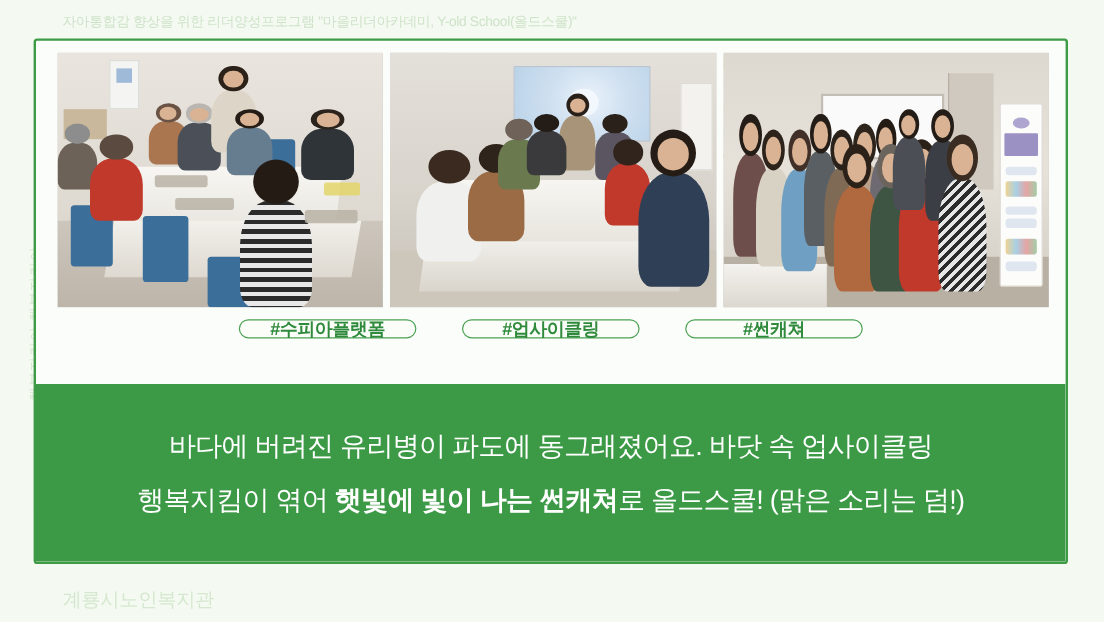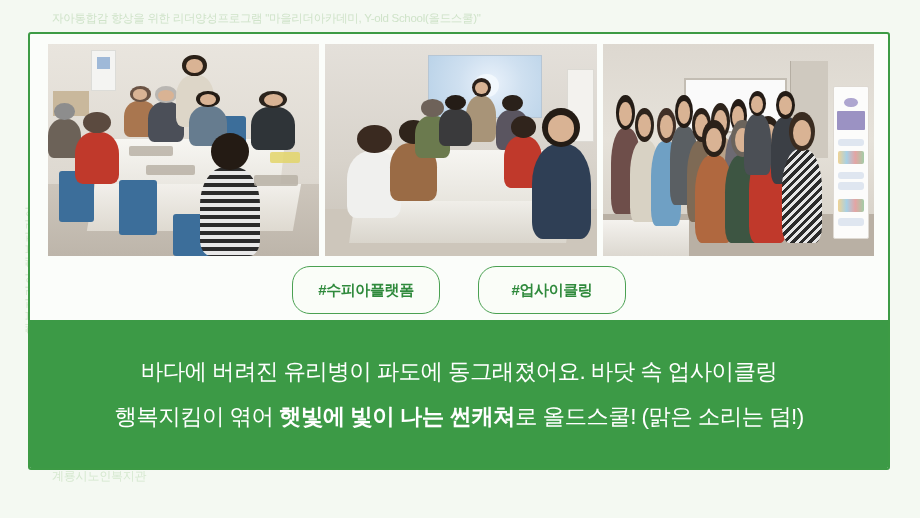--- a/index.html
+++ b/index.html
@@ -130,21 +130,21 @@
   
   .tags {
     position: absolute;
     left: 0; right: 0; top: 232px;
     display: flex;
     justify-content: center;
     gap: 38px;
   }
   .tag {
     min-width: 148px;
-    height: 48px;
+    height: 16px;
     padding: 0 20px;
     border: 1.6px solid #4aa152;
     border-radius: 18px;
     background: #fafdf8;
     color: #2f8a3c;
     font-size: 15px;
     font-weight: 700;
     letter-spacing: -0.4px;
     display: flex;
     align-items: center;
@@ -169,22 +169,22 @@
     font-size: 22.5px;
     letter-spacing: -0.6px;
     white-space: nowrap;
     font-weight: 400;
   }
   .cap-line .em { font-weight: 800; text-align: right; }
 
   
   .footer-note {
     position: absolute;
-    left: 52px; top: 468px;
-    font-size: 12px;
+    left: 52px; top: 490px;
+    font-size: 16px;
     color: #d5e8cf;
     letter-spacing: -0.2px;
     white-space: nowrap;
   }
 </style>
 </head>
 <body>
 
 <div id="page">
 
@@ -398,20 +398,21 @@
           <div class="craft" style="left:58%;top:46%;width:4%;height:9%;background:#bfd2cd;border-radius:50%;"></div>
           <div class="craft" style="left:68%;top:48%;width:4%;height:9%;background:#c9a87e;border-radius:50%;"></div>
         </div>
       </div>
 
     </div>
 
     <div class="tags">
       <div class="tag">#수피아플랫폼</div>
       <div class="tag">#업사이클링</div>
+      <div class="tag">#썬캐쳐</div>
     </div>
 
     <div class="caption-band">
       <div class="cap-line">바다에 버려진 유리병이 파도에 동그래졌어요. 바닷 속 업사이클링</div>
       <div class="cap-line"><span>행복지킴이 엮어 </span><span class="em">햇빛에 빛이 나는 썬캐쳐</span><span>로 올드스쿨! (맑은 소리는 덤!)</span></div>
     </div>
 
   </div>
 
   <div class="footer-note">계룡시노인복지관</div>

